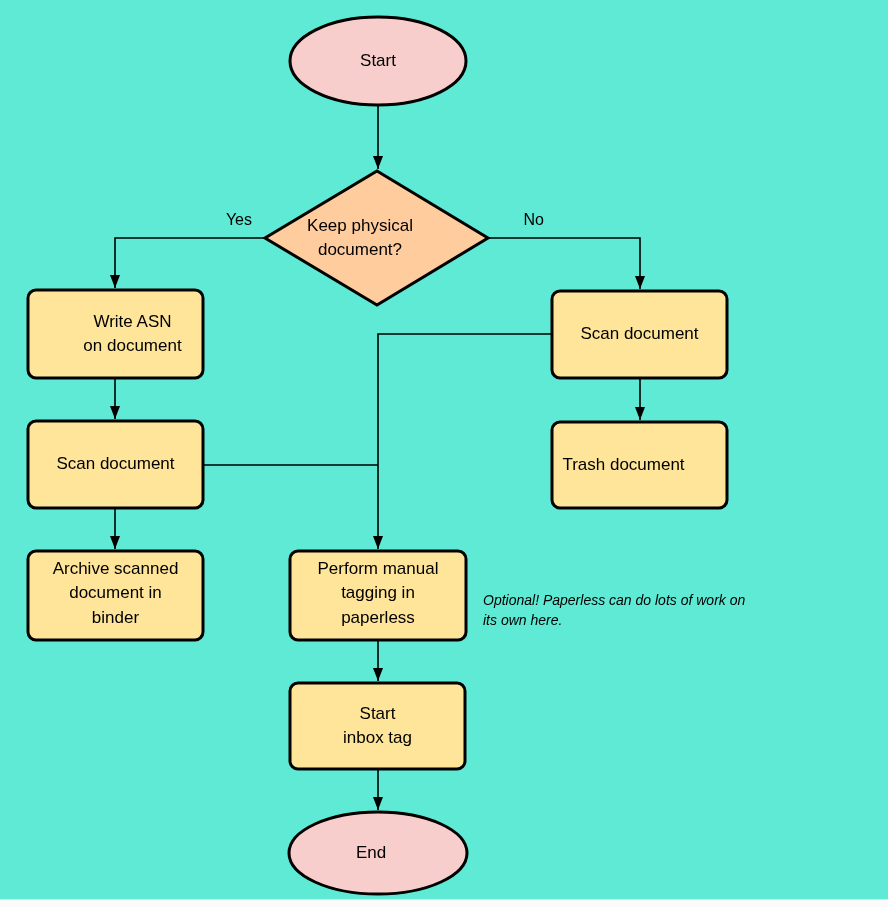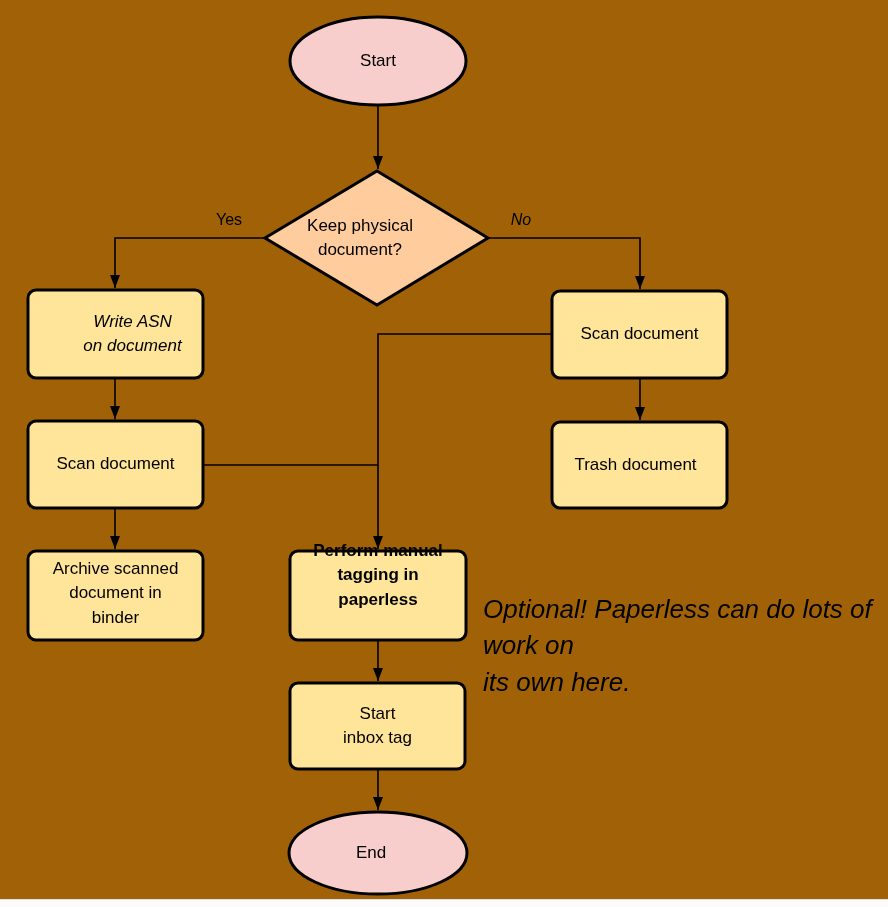--- a/index.html
+++ b/index.html
@@ -4,21 +4,21 @@
 <style>
   html, body {
     margin: 0;
     padding: 0;
     background: #ffffff;
   }
   .canvas {
     position: relative;
     width: 888px;
     height: 907px;
-    background: #a16207;
+    background: #5eead4;
     font-family: "Liberation Sans", sans-serif;
     color: #000000;
     overflow: hidden;
   }
   .canvas svg {
     position: absolute;
     left: 0;
     top: 0;
   }
   .shape {
@@ -38,29 +38,29 @@
     text-align: center;
     font-size: 17px;
     line-height: 1.42;
     white-space: pre-line;
     color: #000000;
     pointer-events: none;
   }
   .edge-label {
     position: absolute;
     font-size: 16px;
-    text-align: center;
+    text-align: right;
     color: #000000;
   }
   .note {
     position: absolute;
     left: 483px;
     top: 591px;
     width: 400px;
-    font-size: 26px;
+    font-size: 14px;
     line-height: 1.4;
     font-style: italic;
     white-space: pre-line;
     color: #000000;
   }
   .window-bottom-edge {
     position: absolute;
     left: 0;
     top: 899px;
     width: 888px;
@@ -100,36 +100,36 @@
     <rect class="shape" x="552" y="291" width="175" height="87" rx="8" fill="#FFE599"></rect>
     <rect class="shape" x="552" y="422" width="175" height="86" rx="8" fill="#FFE599"></rect>
     <rect class="shape" x="290" y="551" width="176" height="89" rx="8" fill="#FFE599"></rect>
     <rect class="shape" x="290" y="683" width="175" height="86" rx="8" fill="#FFE599"></rect>
     <ellipse class="shape" cx="378" cy="853" rx="89" ry="41" fill="#F8CECC"></ellipse>
   </svg>
 
   <div class="node-label" style="left:290px; top:17px; width:176px; height:88px;">Start</div>
   <div class="node-label" style="left:260px; top:171px; width:200px; height:134px;">Keep physical
 document?</div>
-  <div class="node-label" style="left:28px; top:290px; width:209px; height:88px;font-style:italic;">Write ASN
+  <div class="node-label" style="left:28px; top:290px; width:209px; height:88px;">Write ASN
 on document</div>
   <div class="node-label" style="left:28px; top:421px; width:175px; height:87px;">Scan document</div>
   <div class="node-label" style="left:28px; top:549px; width:175px; height:89px;">Archive scanned
 document in
 binder</div>
   <div class="node-label" style="left:552px; top:291px; width:175px; height:87px;">Scan document</div>
-  <div class="node-label" style="left:548px; top:422px; width:175px; height:86px;">Trash document</div>
-  <div class="node-label" style="left:290px; top:531px; width:176px; height:89px;font-weight:bold;">Perform manual
+  <div class="node-label" style="left:536px; top:422px; width:175px; height:86px;">Trash document</div>
+  <div class="node-label" style="left:290px; top:549px; width:176px; height:89px;">Perform manual
 tagging in
 paperless</div>
   <div class="node-label" style="left:290px; top:683px; width:175px; height:86px;">Start
 inbox tag</div>
   <div class="node-label" style="left:281px; top:812px; width:180px; height:82px;">End</div>
 
   <div class="edge-label" style="left:206px; top:211px; width:46px;">Yes</div>
-  <div class="edge-label" style="left:498px; top:211px; width:46px;font-style:italic;">No</div>
+  <div class="edge-label" style="left:498px; top:211px; width:46px;">No</div>
 
   <div class="note">Optional! Paperless can do lots of work on
 its own here.</div>
 
   <div class="window-bottom-edge"></div>
 
 </div>
 
 </body></html>

